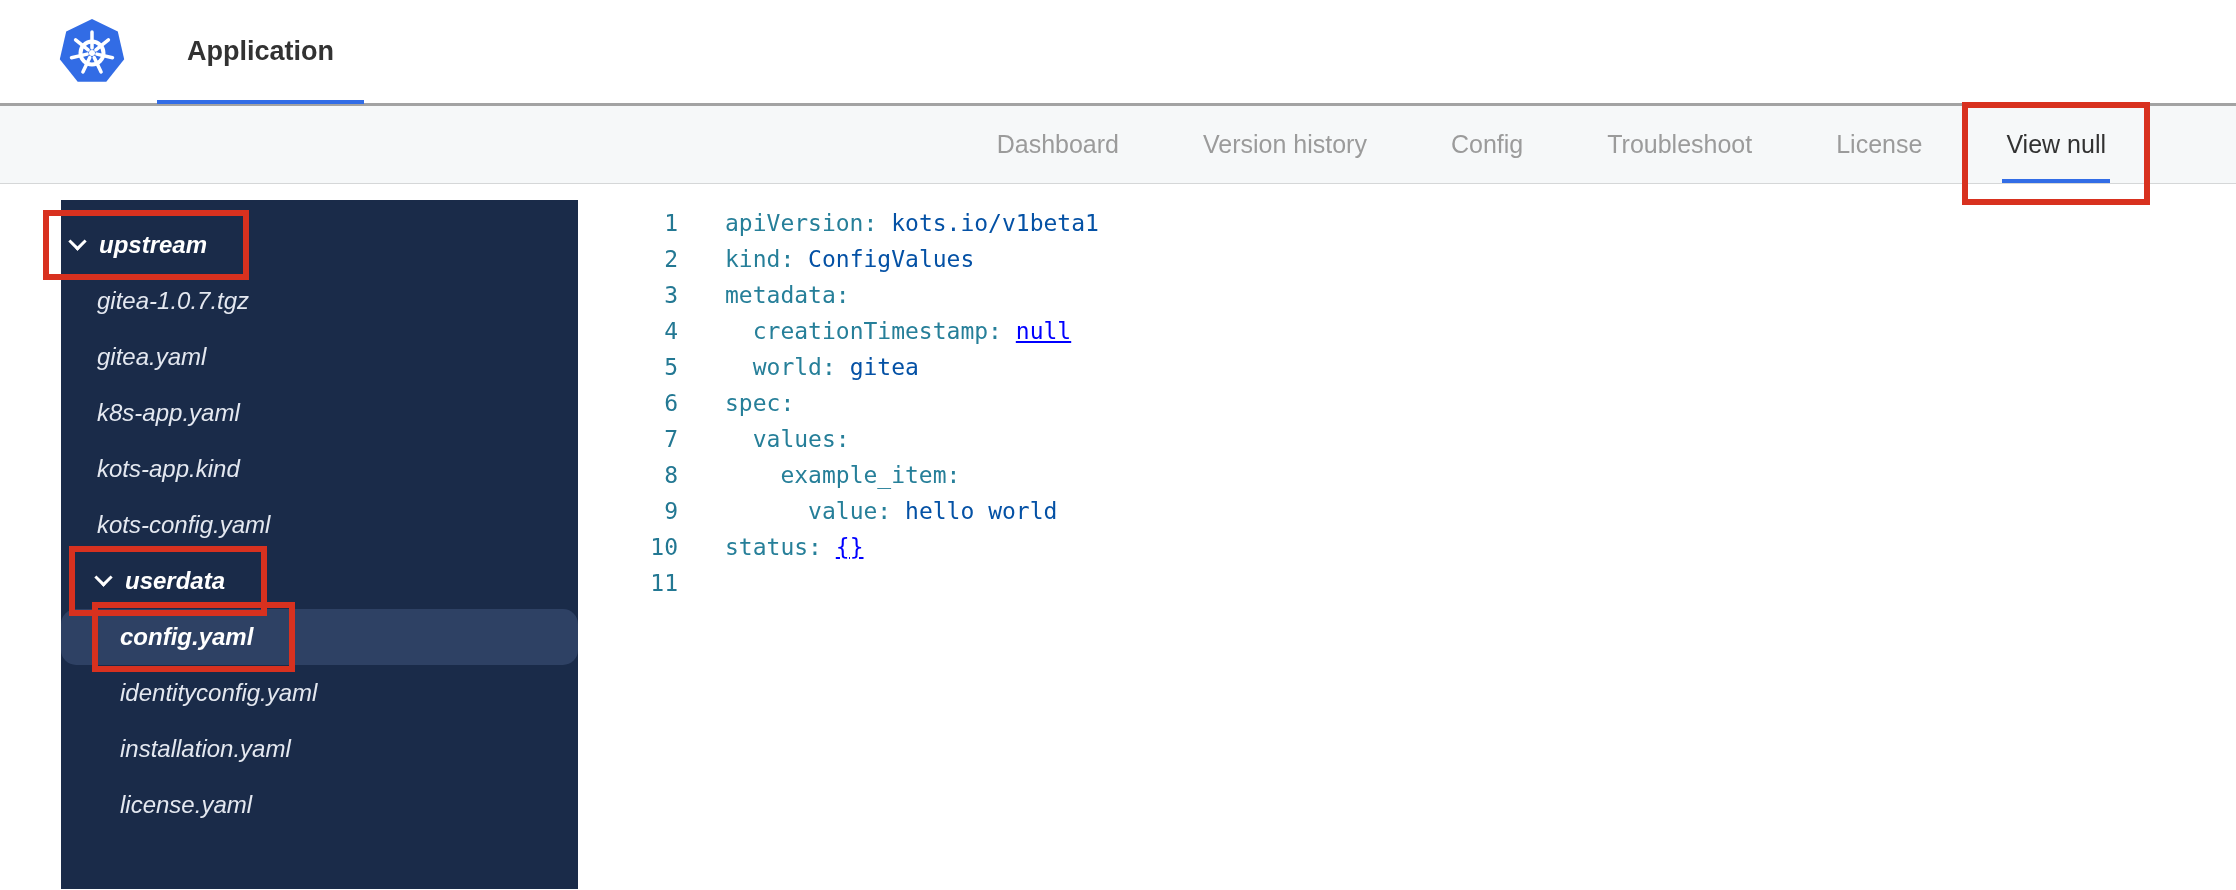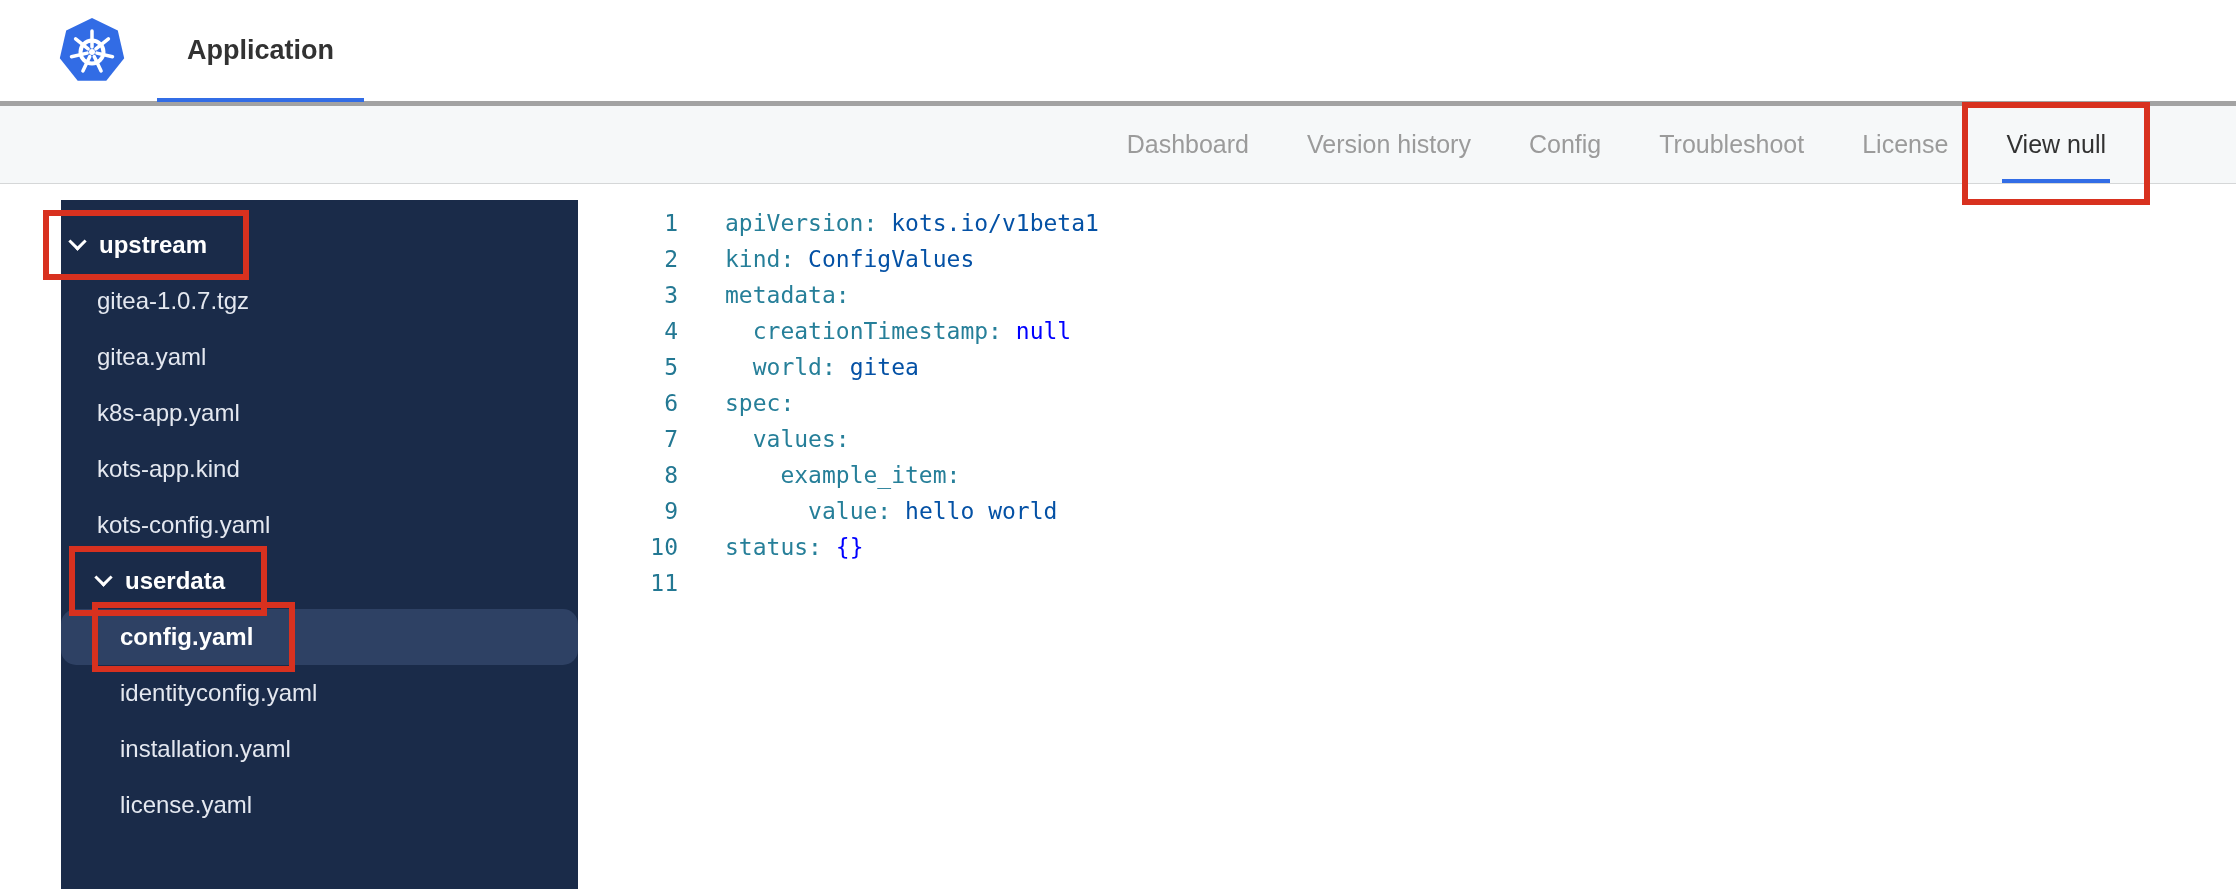--- a/index.html
+++ b/index.html
@@ -14,54 +14,54 @@
     --nav-inactive:#9b9b9b;
     --nav-active:#323232;
   }
   *{box-sizing:border-box;}
   html,body{margin:0;padding:0;}
   body{
     width:2236px;height:890px;overflow:hidden;background:#ffffff;
     font-family:"Liberation Sans",sans-serif;color:#323232;
   }
   
-  .topbar{height:106px;background:#fff;border-bottom:5px solid #a3a3a3;display:flex;align-items:stretch;}
+  .topbar{height:106px;background:#fff;border-bottom:3px solid #a3a3a3;display:flex;align-items:stretch;}
   .logo-wrap{display:flex;align-items:center;margin-left:58px;}
   .logo-wrap svg{display:block;}
   .top-tabs{display:flex;margin-left:31px;}
   .top-tab{position:relative;display:flex;align-items:center;padding:0 30px;font-size:27px;color:var(--nav-active);cursor:pointer;white-space:nowrap;}
   .top-tab.active{font-weight:bold;}
   .top-tab.active::after{content:"";position:absolute;left:0;right:0;bottom:-1px;height:4px;background:var(--accent-blue);}
   
-  .subnav{height:78px;background:#f6f8f9;border-bottom:1px solid #d5d7d8;display:flex;justify-content:flex-end;align-items:stretch;gap:58px;padding-right:130px;font-size:25px;color:var(--nav-inactive);position:relative;z-index:10;}
+  .subnav{height:78px;background:#f6f8f9;border-bottom:1px solid #d5d7d8;display:flex;justify-content:flex-end;align-items:stretch;gap:84px;padding-right:130px;font-size:25px;color:var(--nav-inactive);position:relative;z-index:10;}
   .subnav-item{display:flex;align-items:center;position:relative;cursor:pointer;white-space:nowrap;}
   .subnav-item.active{color:var(--nav-active);}
   .subnav-item.active::after{content:"";position:absolute;left:-4px;right:-4px;bottom:0;height:4px;background:var(--accent-blue);}
   
   .page-body{display:flex;height:705px;align-items:stretch;}
-  .filetree{width:517px;min-width:517px;margin-left:61px;margin-top:16px;background:var(--sidebar-bg);padding-top:17px;color:#fff;}
+  .filetree{width:517px;min-width:517px;margin-left:61px;margin-top:16px;background:var(--sidebar-bg);padding-top:17px;color:#fff;font-style:italic;}
   .tree-row{height:56px;display:flex;align-items:center;font-size:24px;color:#e4e8f0;cursor:pointer;}
   .tree-row.folder{color:#ffffff;font-weight:bold;}
   .tree-row.selected{background:var(--sidebar-selected);color:#ffffff;font-weight:bold;border-radius:15px;}
   .depth-0{padding-left:10px;}
   .depth-1{padding-left:36px;}
   .depth-2{padding-left:59px;}
   .row-inner{position:relative;display:inline-flex;align-items:center;height:100%;}
   .chev{width:13px;height:13px;border-left:3px solid #fff;border-bottom:3px solid #fff;transform:rotate(-45deg);margin-right:15px;margin-top:-7px;flex:none;}
   .red-box{position:absolute;border:6px solid var(--annotation-red);pointer-events:none;z-index:20;}
   .tree-row .red-box{left:-28px;right:-42px;top:-7px;bottom:-7px;}
   .subnav-item .red-box{left:-44px;right:-44px;top:-4px;bottom:-22px;}
   
   .editor{flex:1;padding-top:21px;font-family:"DejaVu Sans Mono","Liberation Mono",monospace;font-size:23px;line-height:36px;background:#fff;}
   .code-line{display:flex;white-space:pre;}
   .ln{width:100px;text-align:right;color:var(--line-number);flex:none;user-select:none;}
   .lc{margin-left:47px;}
   .tok-key{color:var(--token-key);}
   .tok-str{color:var(--token-string);}
-  .tok-kw{color:var(--token-keyword);}
+  .tok-kw{color:var(--token-keyword);text-decoration:underline;}
   .tok-pl{color:#111111;}
 </style>
 </head>
 <body>
 
 <header class="topbar">
   <div class="logo-wrap">
     <svg width="68" height="70" viewBox="0 0 68 70" aria-hidden="true">
       <polygon points="34,2 59.8,14.4 66.2,42.3 48.3,64.7 19.7,64.7 1.8,42.3 8.2,14.4" fill="#326ce5"></polygon>
       <circle cx="34" cy="36" r="11.5" fill="none" stroke="#ffffff" stroke-width="4"></circle>

